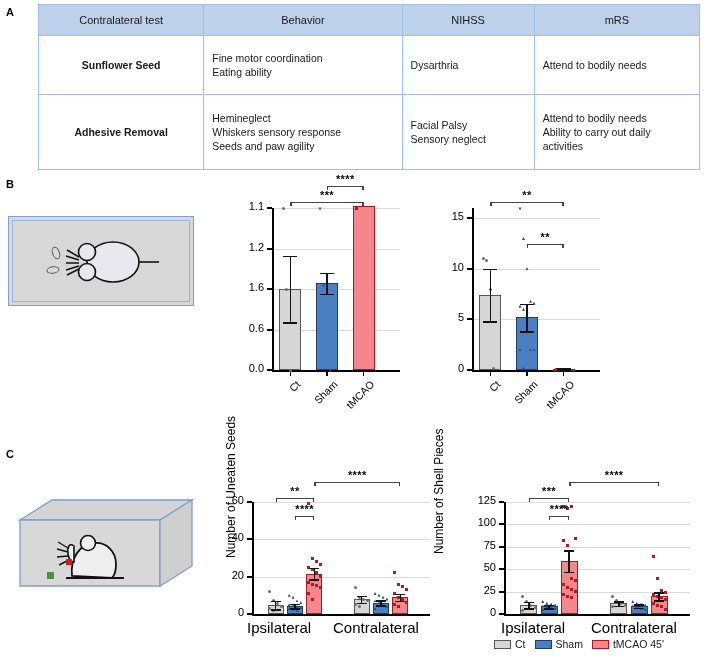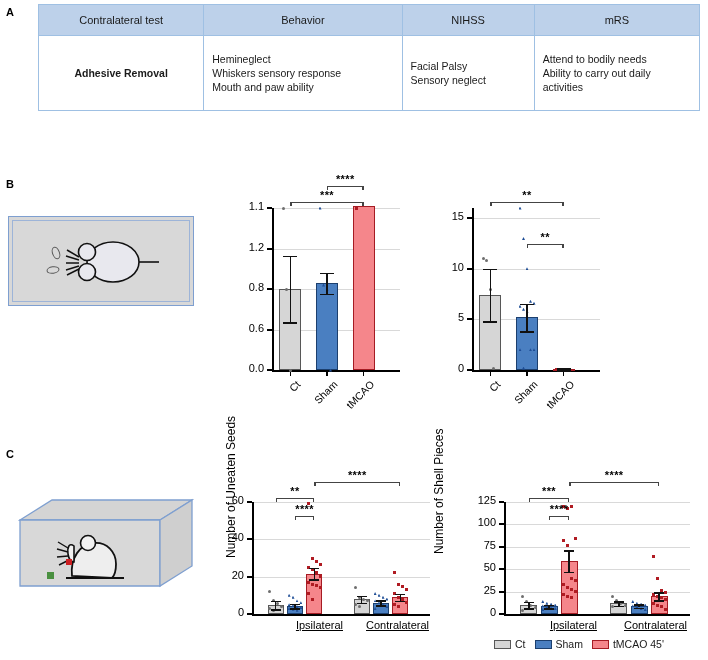--- a/index.html
+++ b/index.html
@@ -47,21 +47,21 @@
     transform-origin:0 0;transform:rotate(-90deg);white-space:nowrap;}
   .bar{position:absolute;box-sizing:border-box;}
   .bar.ct{background:#d6d6d6;border:1.3px solid #575757;}
   .bar.sham{background:#4a7fc1;border:1.3px solid #1c3f6e;}
   .bar.tmcao{background:#f5868b;border:1.3px solid #a51b23;}
   .ebar{position:absolute;width:1.6px;background:#111;}
   .ecap{position:absolute;height:1.6px;background:#111;}
   .xtick{position:absolute;width:1.6px;height:4px;background:#000;}
   .xlab-rot{position:absolute;font-size:10.5px;color:#000;white-space:nowrap;
     transform-origin:100% 0;transform:rotate(-45deg);text-align:right;}
-  .xlab{position:absolute;font-size:11px;color:#000;white-space:nowrap;text-align:right;text-decoration:underline;}
+  .xlab{position:absolute;font-size:15px;color:#000;white-space:nowrap;text-align:left;}
   .sigbar{position:absolute;height:1.4px;background:#444;}
   .sigtick{position:absolute;width:1.4px;height:4px;background:#444;}
   .sigstar{position:absolute;font-size:11px;font-weight:bold;color:#000;
     letter-spacing:.4px;white-space:nowrap;text-align:center;}
   .pt{position:absolute;width:3px;height:3px;}
   .pt.ct{background:#6e6e6e;border-radius:50%;}
   .pt.sham{background:#1f4e96;clip-path:polygon(50% 0,100% 100%,0 100%);}
   .pt.tmcao{background:#b01b22;}
 
   
@@ -98,26 +98,39 @@
     </colgroup>
   <thead>
     <tr>
       <th>Contralateral test</th>
       <th>Behavior</th>
       <th>NIHSS</th>
       <th>mRS</th>
     </tr>
   </thead>
   <tbody>
+    <tr class="r1">
+      <td class="rowhdr">Sunflower Seed</td>
+      <td>
+        <span class="cellline">Fine motor coordination</span>
+        <span class="cellline">Eating ability</span>
+      </td>
+      <td>
+        <span class="cellline">Dysarthria</span>
+      </td>
+      <td>
+        <span class="cellline">Attend to bodily needs</span>
+      </td>
+    </tr>
     <tr class="r2">
       <td class="rowhdr">Adhesive Removal</td>
       <td>
         <span class="cellline">Hemineglect</span>
         <span class="cellline">Whiskers sensory response</span>
-        <span class="cellline">Mouth and paw ability</span>
+        <span class="cellline">Seeds and paw agility</span>
       </td>
       <td>
         <span class="cellline">Facial Palsy</span>
         <span class="cellline">Sensory neglect</span>
       </td>
       <td>
         <span class="cellline">Attend to bodily needs</span>
         <span class="cellline">Ability to carry out daily</span>
         <span class="cellline">activities</span>
       </td>
@@ -145,21 +158,21 @@
       <div class="gridline" style="top:81.0px;width:128px;"></div>
       <div class="gridline" style="top:40.5px;width:128px;"></div>
       <div class="gridline" style="top:0.0px;width:128px;"></div>
       <div class="axis-y" style="height:162px;"></div>
       <div class="axis-x" style="top:162px;width:128px;"></div>
       <div class="tick" style="top:161.0px;"></div>
       <div class="ticklab" style="left:-50px;width:42px;top:154.0px;">0.0</div>
       <div class="tick" style="top:120.5px;"></div>
       <div class="ticklab" style="left:-50px;width:42px;top:113.5px;">0.6</div>
       <div class="tick" style="top:80.0px;"></div>
-      <div class="ticklab" style="left:-50px;width:42px;top:73.0px;">0.8</div>
+      <div class="ticklab" style="left:-50px;width:42px;top:73.0px;">1.6</div>
       <div class="tick" style="top:39.5px;"></div>
       <div class="ticklab" style="left:-50px;width:42px;top:32.5px;">1.2</div>
       <div class="tick" style="top:-1.0px;"></div>
       <div class="ticklab" style="left:-50px;width:42px;top:-8.0px;">1.1</div>
       <div class="bar ct" style="left:7.3px;top:81.0px;width:22.0px;height:81.0px;"></div>
       <div class="pt ct" style="left:9.8px;top:-1.5px;"></div>
       <div class="pt ct" style="left:13.3px;top:79.5px;"></div>
       <div class="pt ct" style="left:16.8px;top:160.5px;"></div>
       <div class="ebar" style="left:17.5px;top:47.8px;height:66.4px;"></div>
       <div class="ecap" style="left:11.3px;top:47.8px;width:14px;"></div>

